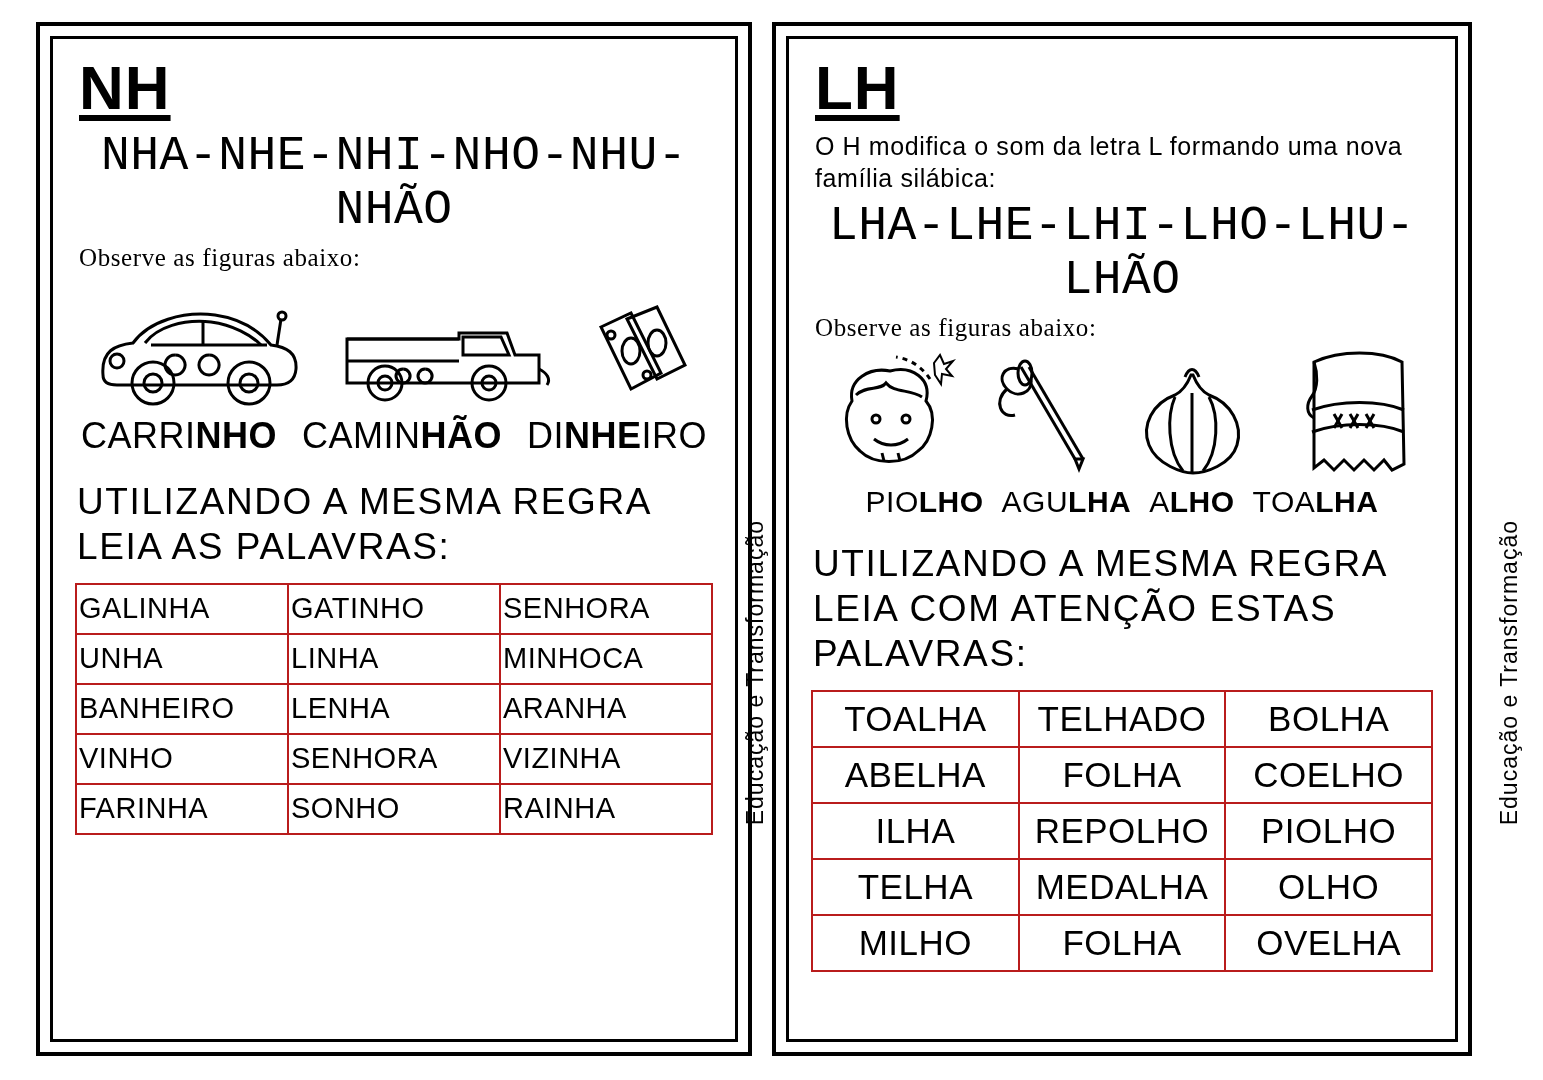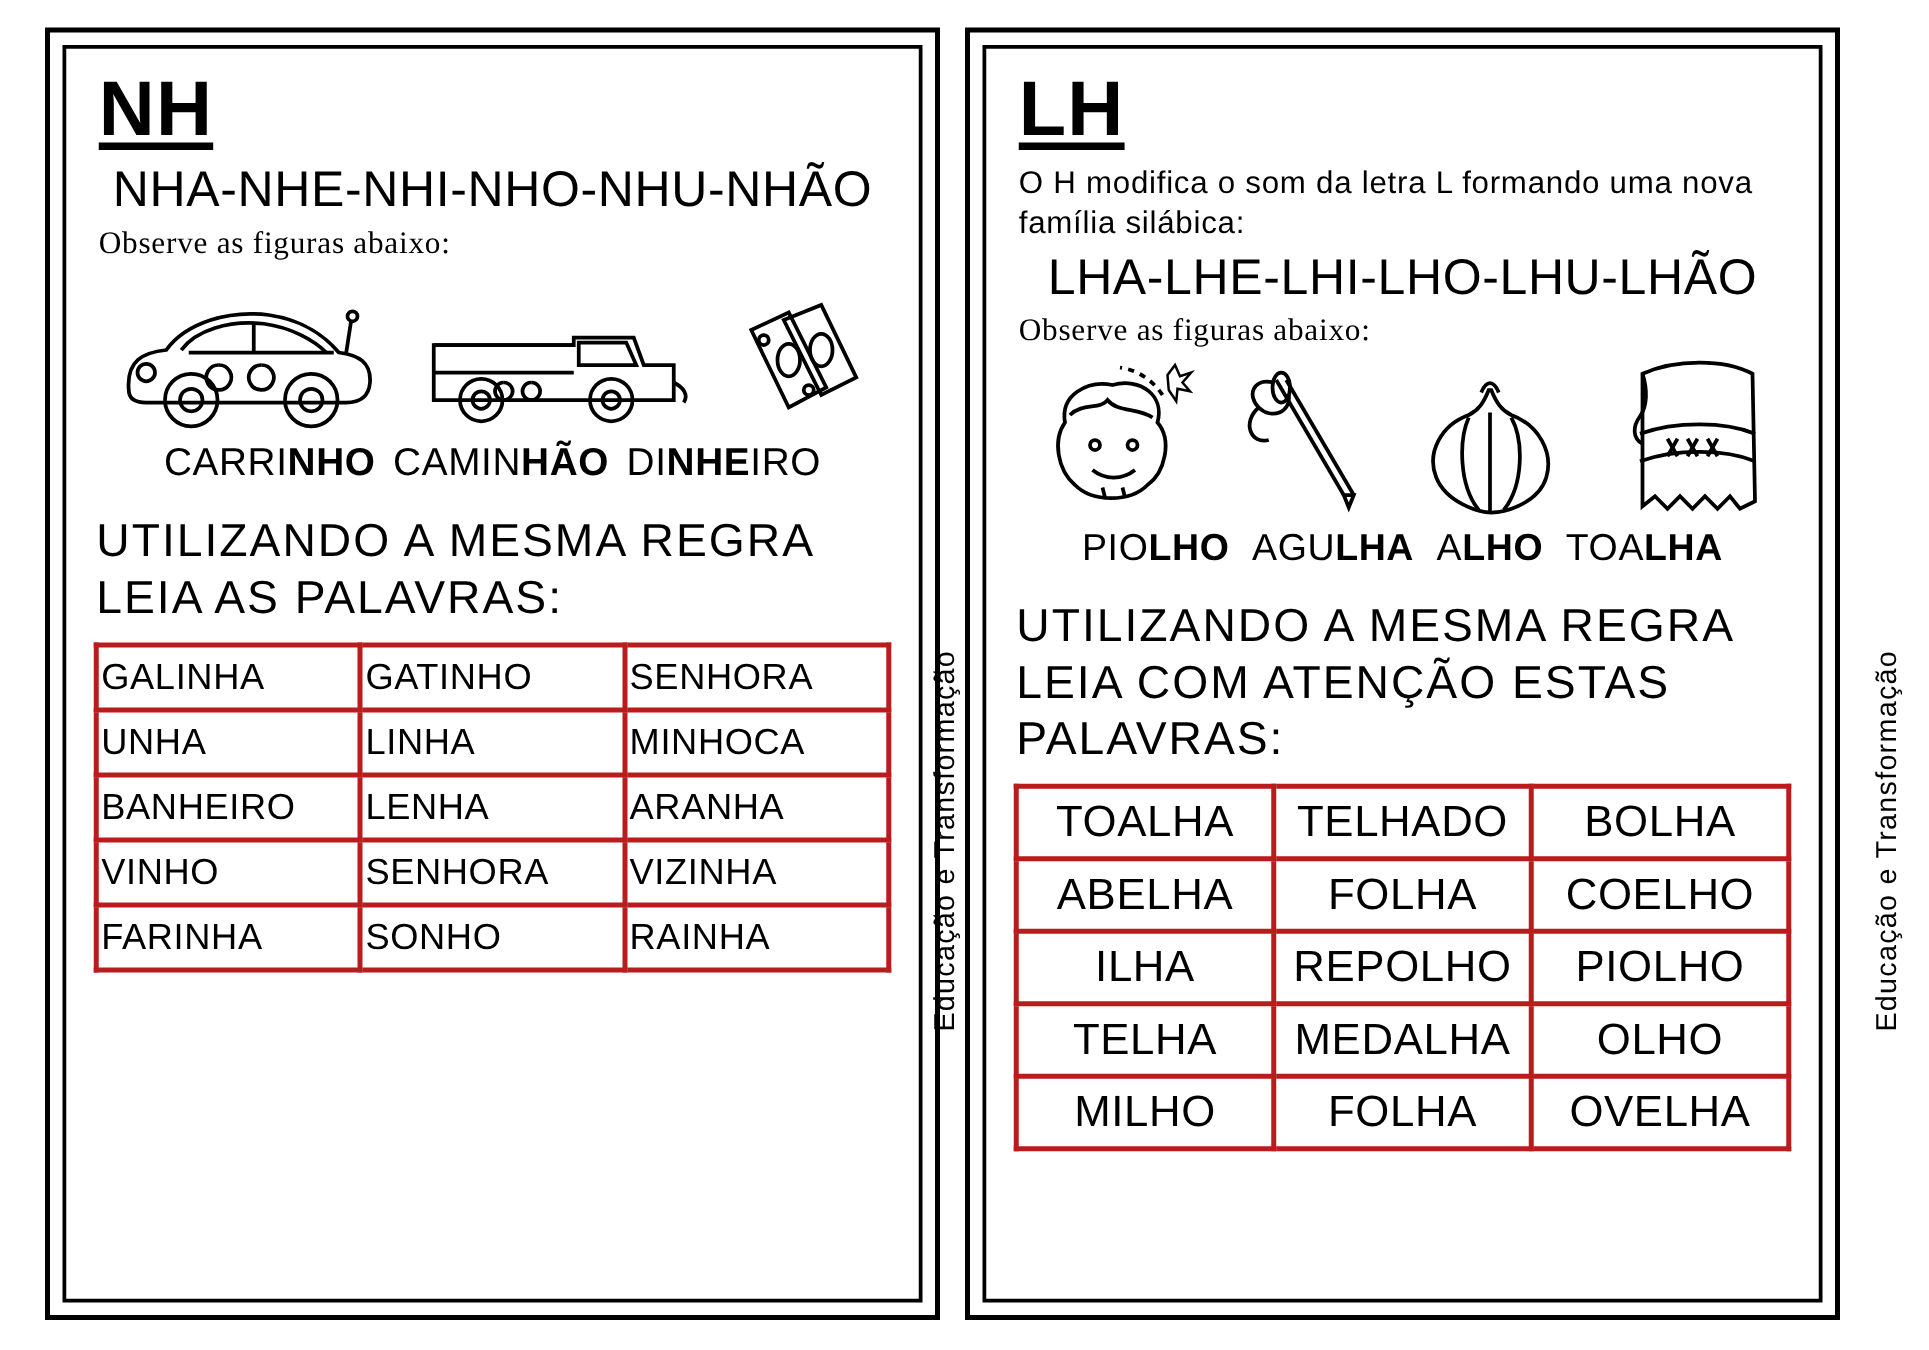--- a/index.html
+++ b/index.html
@@ -63,25 +63,25 @@
     font-family: "Liberation Sans", sans-serif;
   }
   .intro {
     font-size: 25px;
     line-height: 1.28;
     letter-spacing: 0.6px;
     font-family: "Liberation Sans", sans-serif;
     margin: 0 0 6px 4px;
   }
   .family {
-    font-size: 40px;
+    font-size: 48px;
     text-align: center;
     line-height: 1.12;
     letter-spacing: 0.5px;
-    font-family: Liberation Sans, sans-serif;
+    font-family: Liberation Mono, monospace;
     margin: 4px 0 6px 0;
   }
   .observe {
     font-size: 25px;
     letter-spacing: 0.6px;
     font-family: Liberation Serif, serif;
     margin: 4px 0 2px 4px;
   }
   .figs {
     display: flex;
@@ -92,42 +92,42 @@
   }
   .fig {
     display: flex;
     align-items: flex-end;
     justify-content: center;
   }
   .captions {
     display: flex;
     align-items: baseline;
     justify-content: center;
-    gap: 14px;
-    font-size: 31px;
+    gap: 25px;
+    font-size: 36px;
     font-family: "Liberation Sans", sans-serif;
     letter-spacing: 0.5px;
     margin-top: 6px;
   }
   .captions.lh { gap: 18px; font-size: 30px; }
   .cap b { font-weight: bold; }
   .rule {
     font-size: 37px;
     line-height: 1.22;
     letter-spacing: 1.6px;
     font-family: "Liberation Sans", sans-serif;
     margin: 22px 0 14px 2px;
   }
   table.words {
     border-collapse: collapse;
     width: 100%;
     table-layout: fixed;
   }
   table.words td {
-    border: 4px solid #b91c1c;
+    border: 2px solid #b91c1c;
     font-family: "Liberation Sans", sans-serif;
     letter-spacing: 0.5px;
     padding: 2px 2px;
     white-space: nowrap;
     overflow: hidden;
   }
   .left table.words td {
     font-size: 29px;
     height: 44px;
     text-align: left;

